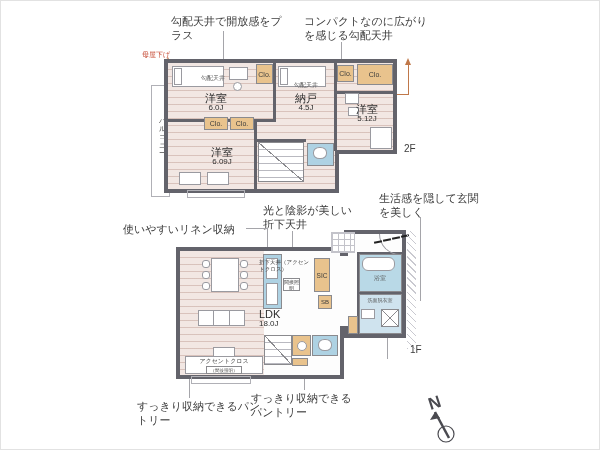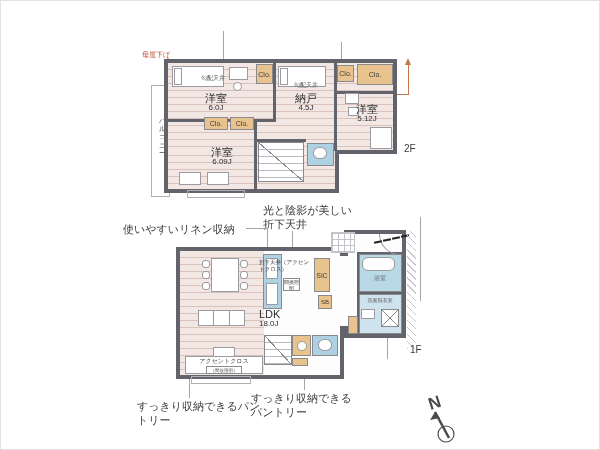--- a/index.html
+++ b/index.html
@@ -40,23 +40,26 @@
   .moya{position:absolute;font-size:7px;color:#c4452e;}
   .notebox{position:absolute;background:#fff;border:1px solid #8a8a8e;box-sizing:border-box;
     font-size:5px;line-height:6px;color:#444;text-align:center;overflow:hidden;}
   .knote{position:absolute;font-size:5.5px;line-height:6.5px;color:#444;}
 </style>
 </head>
 <body>
 
 <div class="canvas">
 
+  <div class="ann" style="left:170px;top:13px;width:112px">勾配天井で開放感をプラス</div>
+  <div class="ann" style="left:303px;top:13px;width:126px">コンパクトなのに広がりを感じる勾配天井</div>
   <div class="moya" style="left:141px;top:49px">母屋下げ</div>
   <div class="ann" style="left:122px;top:221px;white-space:nowrap">使いやすいリネン収納</div>
   <div class="ann" style="left:262px;top:202px;width:94px">光と陰影が美しい折下天井</div>
+  <div class="ann" style="left:378px;top:190px;width:106px">生活感を隠して玄関を美しく</div>
   <div class="ann" style="left:250px;top:390px;width:104px">すっきり収納できるパントリー</div>
   <div class="ann" style="left:136px;top:398px;width:126px">すっきり収納できるパントリー</div>
 
   <div class="leader" style="left:222px;top:30px;width:1px;height:33px"></div>
   <div class="leader" style="left:340px;top:41px;width:1px;height:19px"></div>
   <div class="leader" style="left:245px;top:227px;width:22px;height:1px"></div>
   <div class="leader" style="left:266px;top:227px;width:1px;height:26px"></div>
   <div class="leader" style="left:291px;top:230px;width:1px;height:27px"></div>
   <div class="leader" style="left:419px;top:216px;width:1px;height:84px"></div>
   <div class="leader" style="left:386px;top:336px;width:1px;height:22px"></div>

